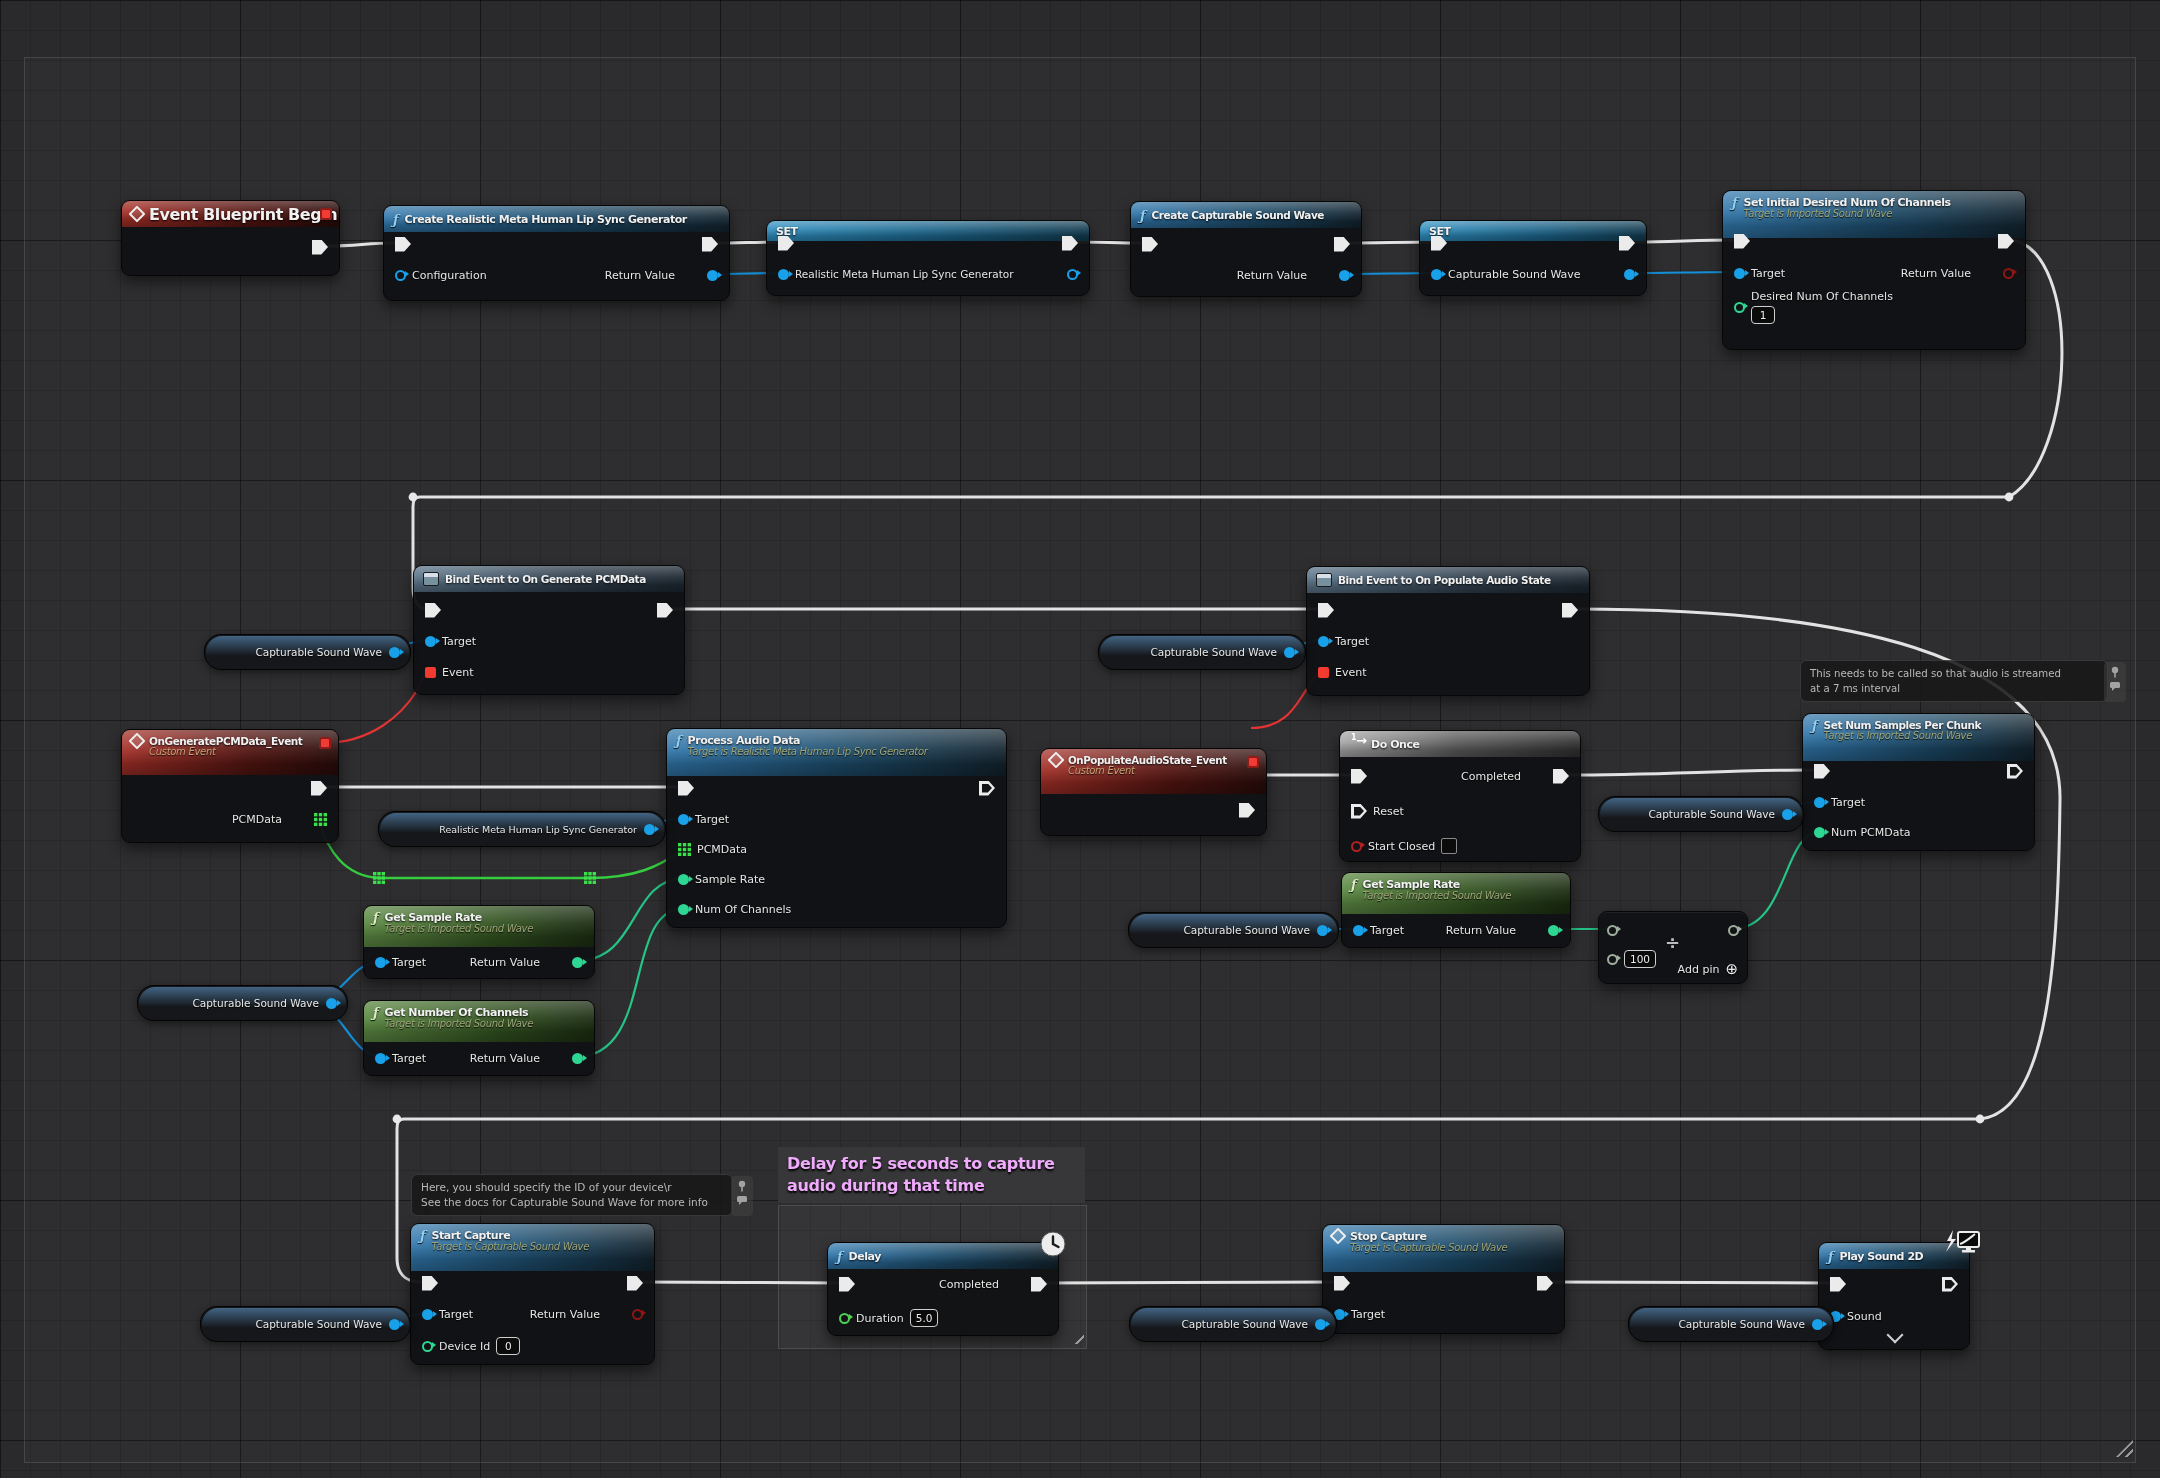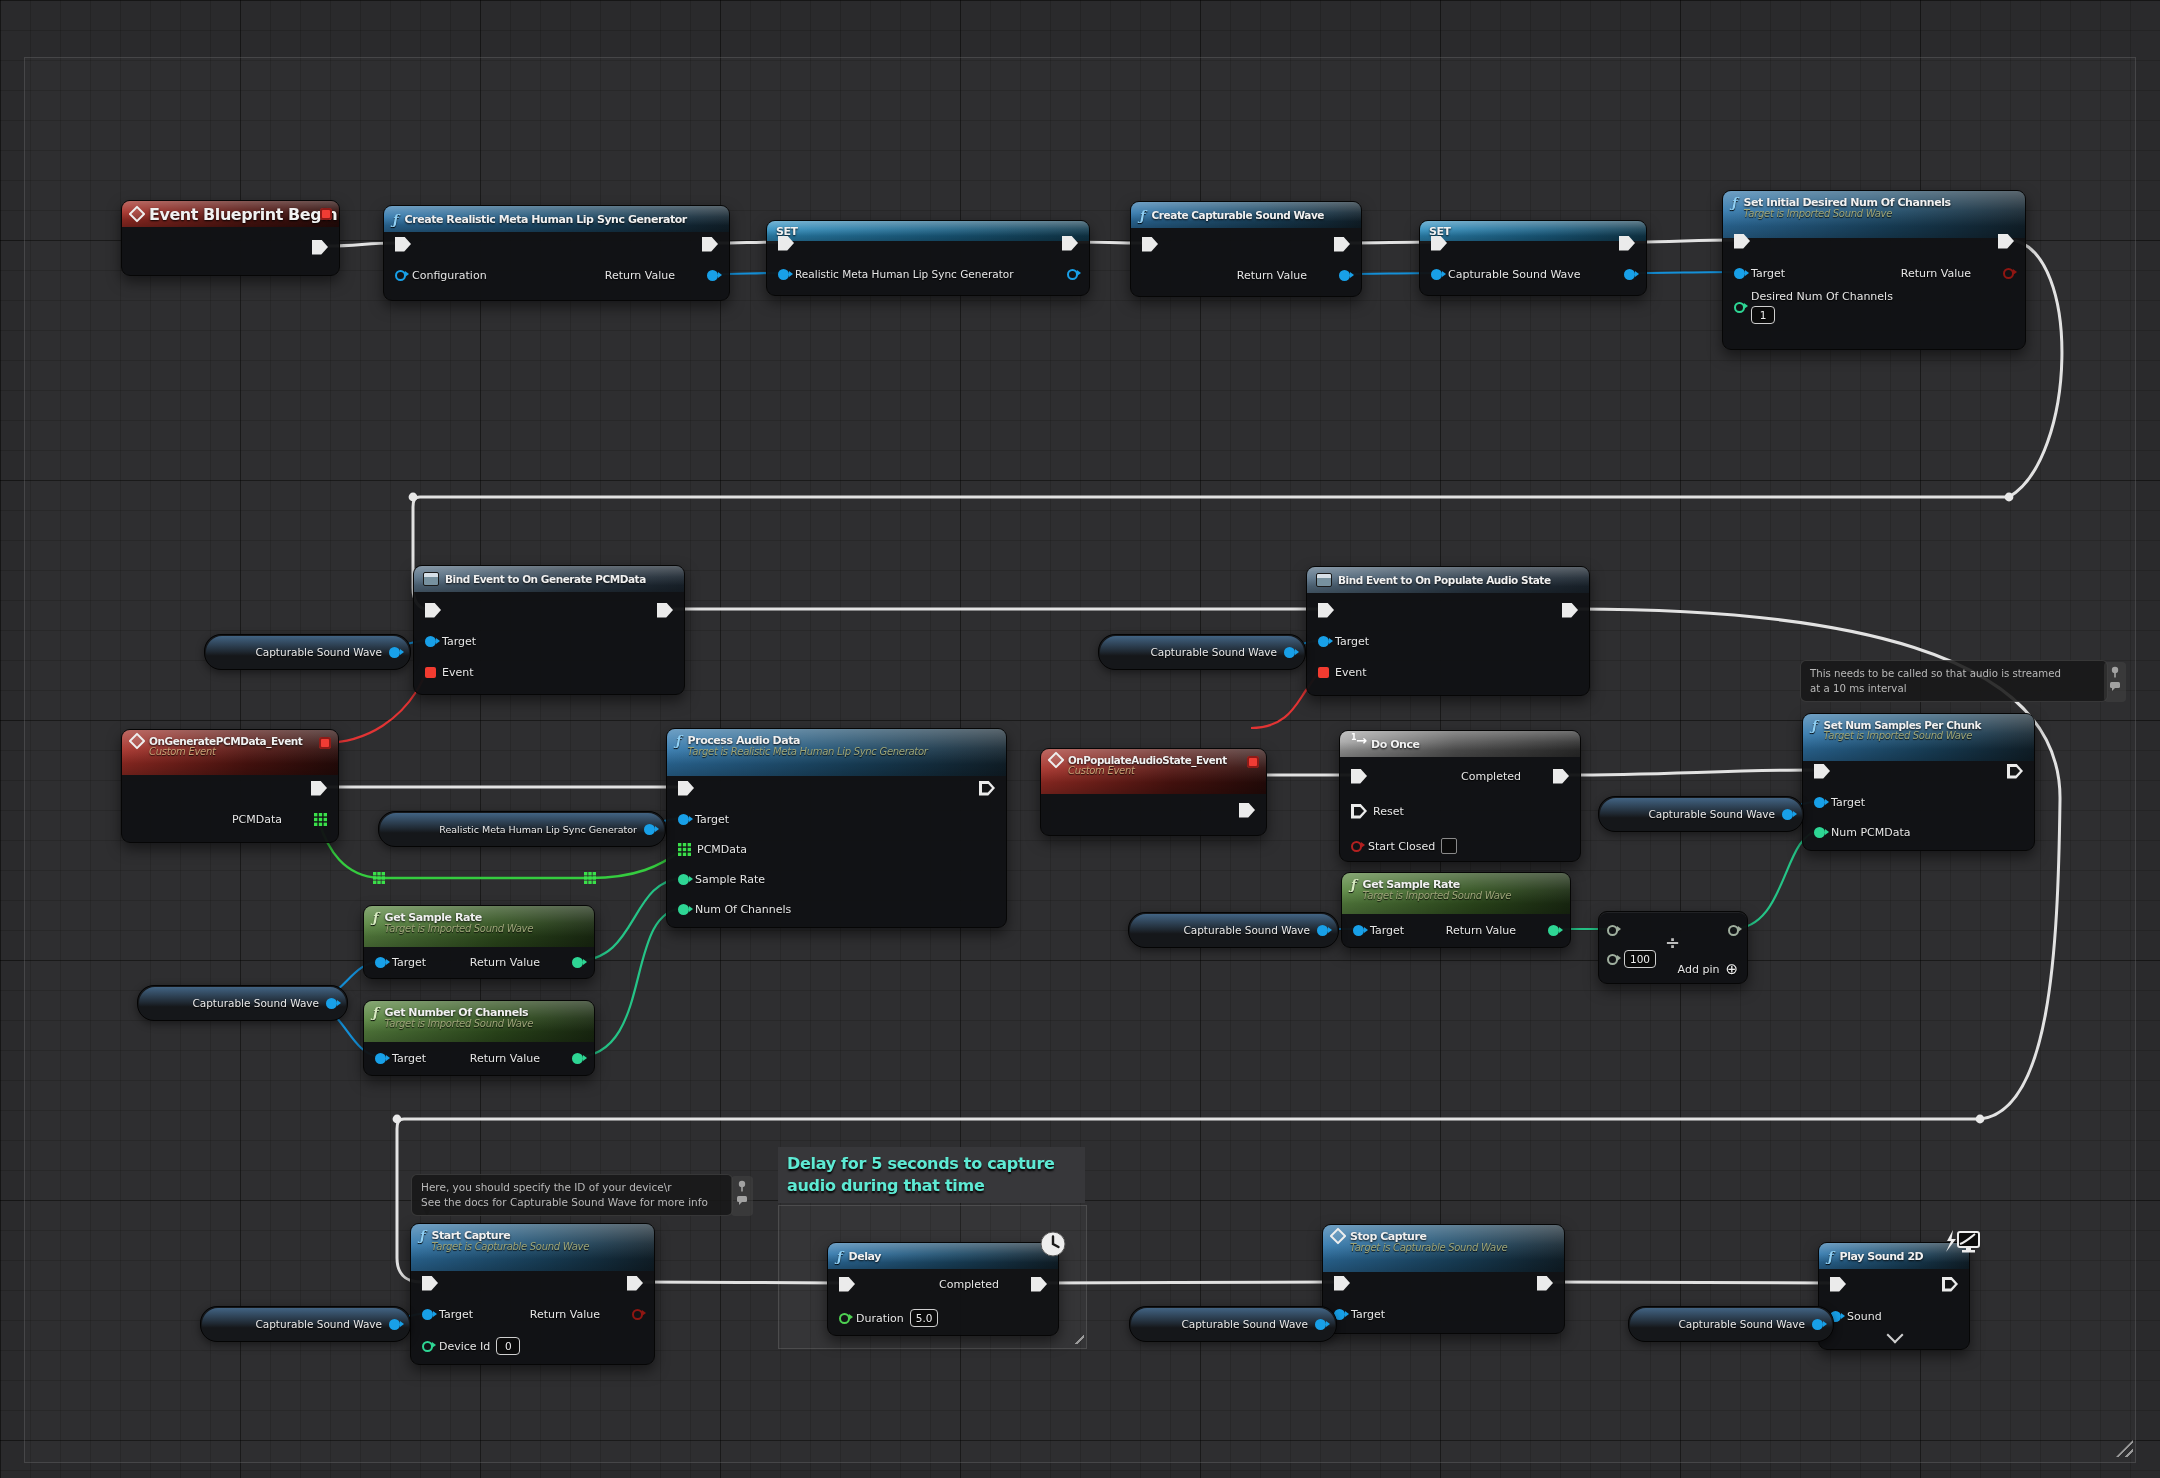--- a/index.html
+++ b/index.html
@@ -12,21 +12,21 @@
       linear-gradient(rgba(0,0,0,.15) 1px,transparent 1px),
       linear-gradient(90deg,rgba(0,0,0,.15) 1px,transparent 1px);
     background-size:240px 240px,240px 240px,30px 30px,30px 30px;
     color:#e6e6e6;}
   
   .cm-titlebar{position:absolute;z-index:0;background:rgba(15,15,17,.93);border-radius:3px;
     font-weight:bold;font-size:22px;letter-spacing:-0.2px;color:#fff;line-height:42px;
     padding:0 14px;white-space:nowrap;text-shadow:0 2px 3px #000;}
   .cm-body{position:absolute;z-index:0;background:rgba(255,255,255,.018);
     border:1px solid rgba(160,160,160,.22);}
-  .cm-hd2{position:absolute;z-index:0;background:rgba(56,56,59,.95);color:#5eead4;
+  .cm-hd2{position:absolute;z-index:0;background:rgba(56,56,59,.95);color:#f0abfc;
     font-weight:bold;font-size:16px;letter-spacing:-0.3px;line-height:22px;padding:6px 9px;
     text-shadow:0 2px 2px #000;white-space:pre-line;}
   .handle{position:absolute;z-index:4;background:
     repeating-linear-gradient(135deg,#9a9a9a 0 2px,transparent 2px 6px);
     clip-path:polygon(100% 0,100% 100%,0 100%);}
   
   .n{position:absolute;z-index:2;background:rgba(17,18,20,.96);border:1px solid #060606;
      border-radius:9px;box-shadow:0 6px 14px rgba(0,0,0,.5), inset 0 1px 0 rgba(255,255,255,.07);}
   .hd{position:absolute;left:0;top:0;right:0;border-radius:8px 8px 0 0;display:flex;
       align-items:center;gap:6px;padding:0 9px;overflow:hidden;}
@@ -675,21 +675,21 @@
   <div class="pill" style="left:1129px;top:1306px;width:182px">
       <span>Capturable Sound Wave</span>
       <span class="cp filled" style="color:#18a0e8"></span>
     </div>
   <div class="pill" style="left:1628px;top:1306px;width:180px">
       <span>Capturable Sound Wave</span>
       <span class="cp filled" style="color:#18a0e8"></span>
     </div>
 
   <div class="bub" style="left:1800px;top:660px;width:288px;font-size:10.2px">This needs to be called so that audio is streamed
-at a 10 ms interval</div>
+at a 7 ms interval</div>
   <div class="bubicons" style="left:2104px;top:662px;height:32px">
     <svg width="12" height="12">
         <circle cx="6" cy="4" r="3.2" fill="#a2a2a2"></circle>
         <rect x="5.2" y="6.5" width="1.6" height="5" fill="#a2a2a2"></rect>
       </svg>
     <svg width="12" height="10">
         <rect x="1" y="1" width="10" height="6" rx="1.5" fill="#a2a2a2"></rect>
         <path d="M3 7 L3 10 L6 7 Z" fill="#a2a2a2"></path>
       </svg>
   </div>

